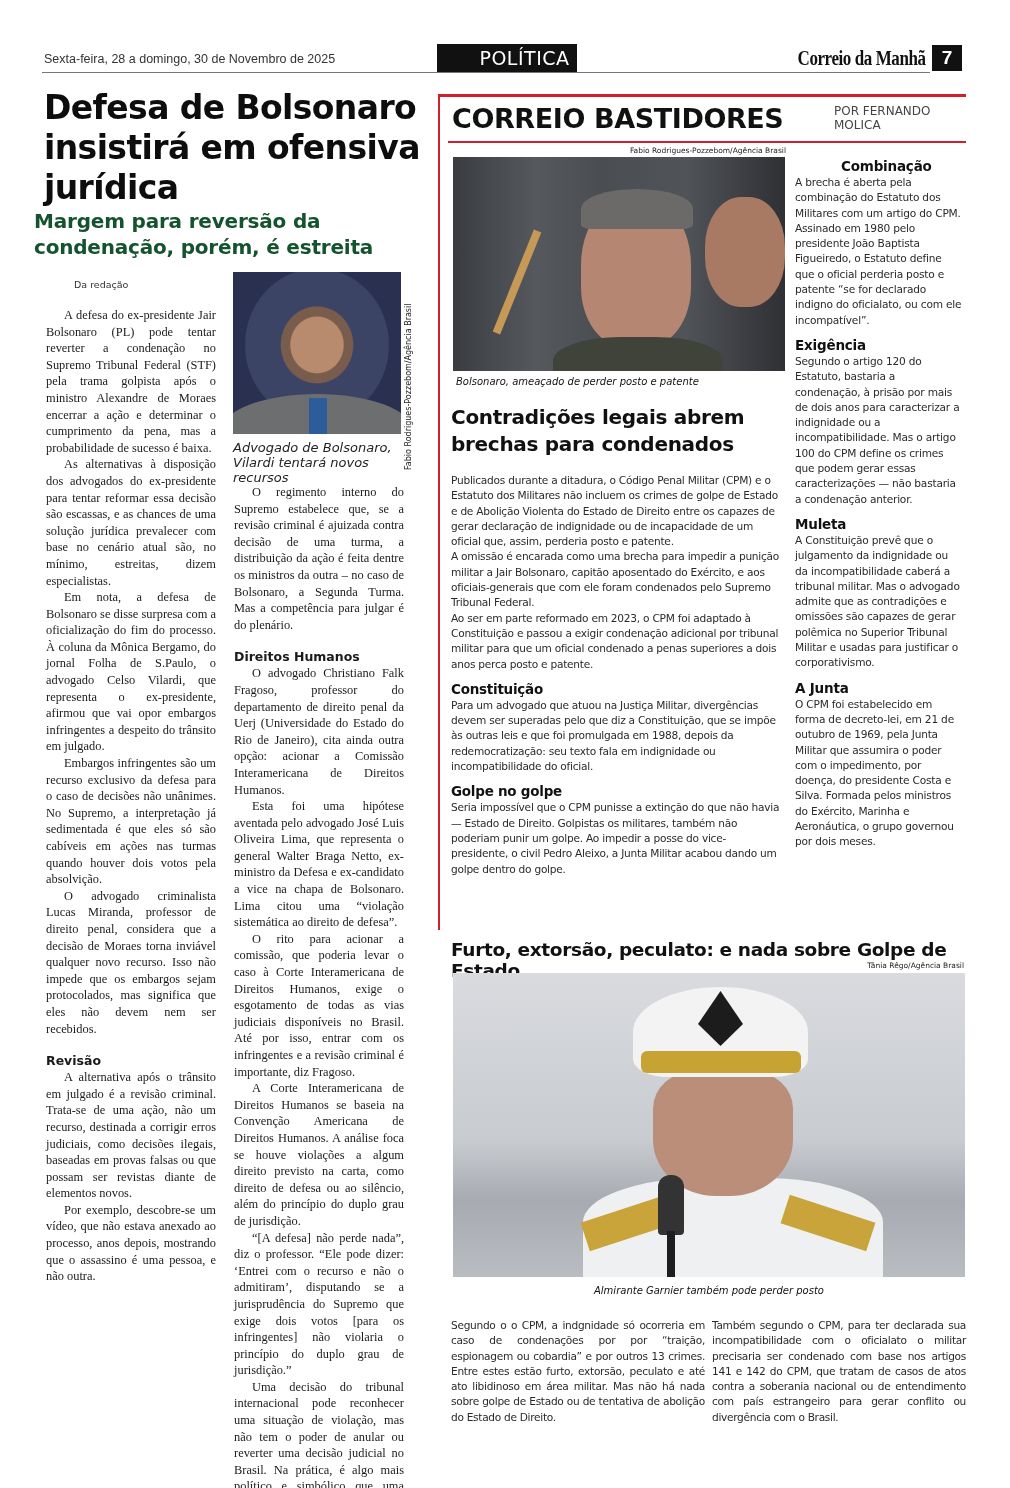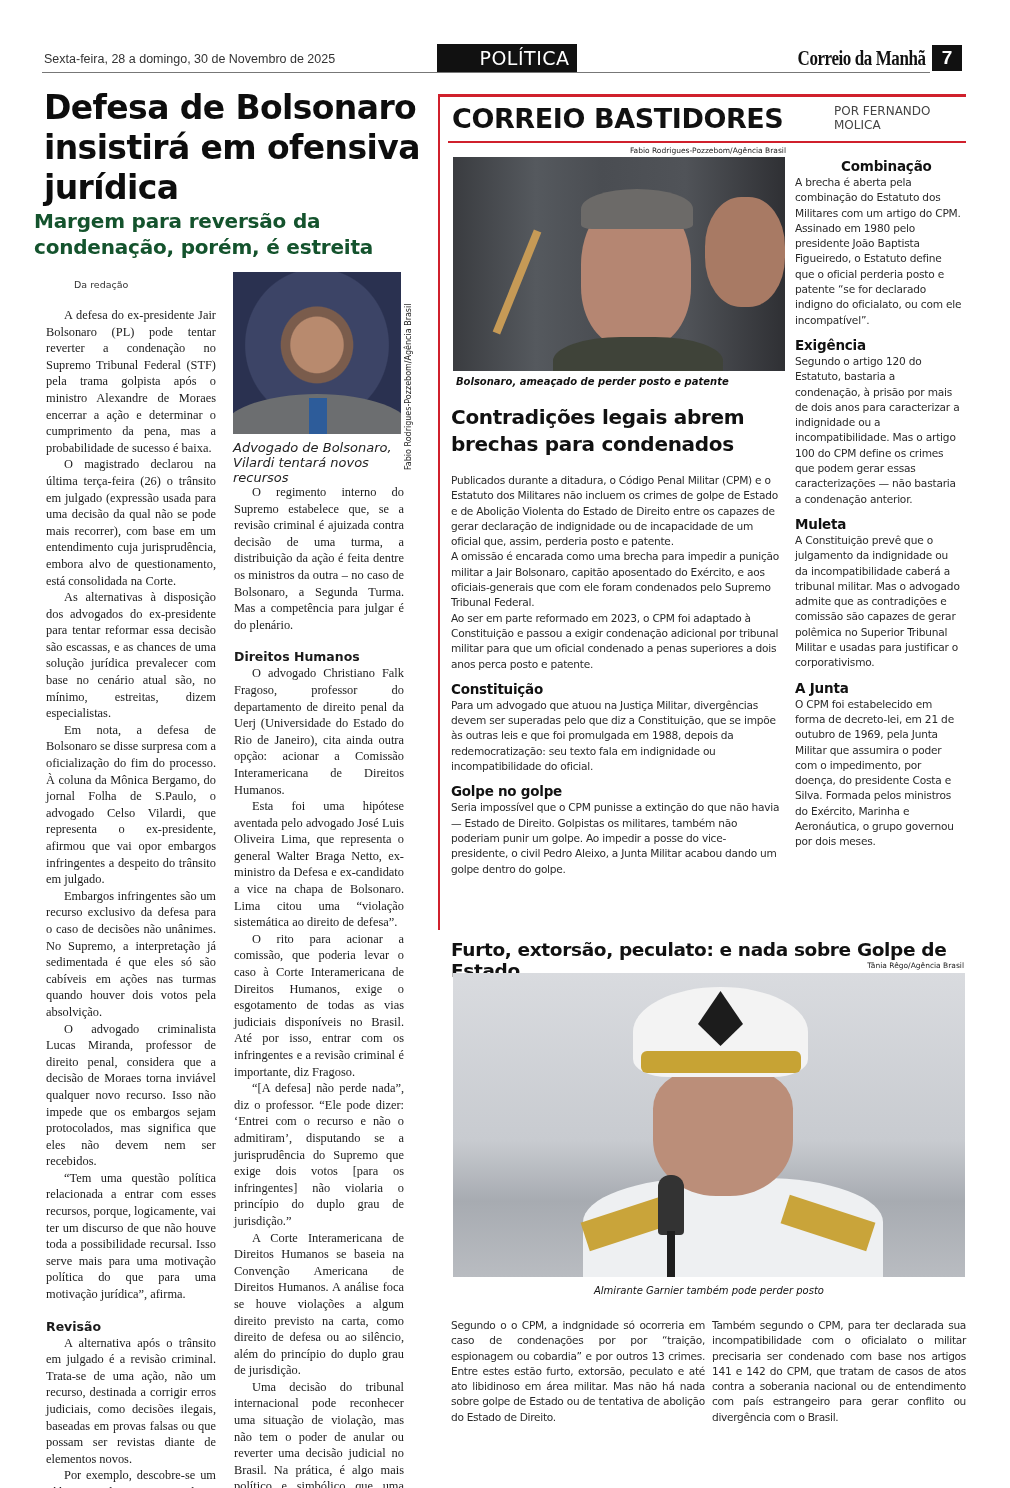--- a/index.html
+++ b/index.html
@@ -37,21 +37,21 @@
   .redunder { position: absolute; left: 448px; top: 141px; width: 518px; height: 2px; background: #d0202c; }
   .boxtitle { position: absolute; left: 452px; top: 103px; font-family: "DejaVu Sans", sans-serif; font-weight: bold; font-size: 27px; letter-spacing: -0.4px; color: #111; }
   .author { position: absolute; left: 834px; top: 104px; font-family: "DejaVu Sans", sans-serif; font-size: 12px; line-height: 14px; color: #444; }
   .credit2 { position: absolute; left: 452px; top: 146px; width: 334px; text-align: right; font-family: "DejaVu Sans", sans-serif; font-size: 7.5px; color: #222; }
   .photo2 { position: absolute; left: 453px; top: 157px; width: 332px; height: 214px; background: linear-gradient(90deg, #3a3c40 0%, #55595e 25%, #4a4d52 45%, #505358 70%, #2f3034 100%); overflow: hidden; }
   .photo2 .face { position: absolute; left: 128px; top: 40px; width: 110px; height: 150px; background: #b58672; border-radius: 45% 45% 40% 40%; }
   .photo2 .hair { position: absolute; left: 128px; top: 32px; width: 112px; height: 40px; background: #6c6a68; border-radius: 50% 50% 10% 10%; }
   .photo2 .face2 { position: absolute; left: 252px; top: 40px; width: 80px; height: 110px; background: #a87a64; border-radius: 45%; }
   .photo2 .shirt { position: absolute; left: 100px; top: 180px; width: 170px; height: 60px; background: #3f4339; border-radius: 40% 40% 0 0; }
   .photo2 .handle { position: absolute; left: 60px; top: 70px; width: 8px; height: 110px; background: #c69a56; transform: rotate(22deg); }
-  .caption2 { position: absolute; left: 456px; top: 376px; font-family: "DejaVu Sans", sans-serif; font-style: italic; font-size: 10px; color: #111; font-weight: bold; }
+  .caption2 { position: absolute; left: 456px; top: 376px; font-family: "DejaVu Sans", sans-serif; font-style: italic; font-size: 10px; color: #111; }
   .midhead { position: absolute; left: 451px; top: 404px; width: 330px; font-family: "DejaVu Sans", sans-serif; font-size: 20px; line-height: 27px; letter-spacing: -0.3px; color: #111; }
   .mcol { position: absolute; font-family: "DejaVu Sans", sans-serif; font-size: 10.6px; line-height: 15.3px; color: #2a2a2a; }
   .mcol h4 { font-family: "DejaVu Sans", sans-serif; font-size: 13.5px; font-weight: 600; color: #111; line-height: 18px; margin-top: 8px; }
   .mcol.first h4:first-child { margin-top: 0; margin-left: 46px; }
   .midtext { left: 451px; top: 473px; width: 330px; letter-spacing: -0.25px; }
   .sidetext { left: 795px; top: 157px; width: 168px; letter-spacing: -0.2px; }
 
   
   .bothead { position: absolute; left: 451px; top: 939px; font-family: "DejaVu Sans", sans-serif; font-size: 18.5px; letter-spacing: -0.35px; color: #111; }
   .credit3 { position: absolute; left: 452px; top: 961px; width: 512px; text-align: right; font-family: "DejaVu Sans", sans-serif; font-size: 7.5px; color: #222; }
@@ -88,40 +88,38 @@
 
 <div class="photo1">
   <div class="suit"></div>
   <div class="tie"></div>
 </div>
 <div class="credit-vert">Fabio Rodrigues-Pozzebom/Agência Brasil</div>
 <div class="caption1">Advogado de Bolsonaro, Vilardi tentará novos recursos</div>
 
 <div class="col colA">
   <p>A defesa do ex-presidente Jair Bolsonaro (PL) pode tentar reverter a condenação no Supremo Tribunal Federal (STF) pela trama golpista após o ministro Alexandre de Moraes encerrar a ação e determinar o cumprimento da pena, mas a probabilidade de sucesso é baixa.</p>
-  <p>O magistrado declarou na última terça-feira (26) o trânsito em julgado (expressão usada para uma decisão da qual não se pode mais recorrer), com base em um entendimento cuja jurisprudência, embora alvo de questionamento, está consolidada na Corte.</p>
   <p>As alternativas à disposição dos advogados do ex-presidente para tentar reformar essa decisão são escassas, e as chances de uma solução jurídica prevalecer com base no cenário atual são, no mínimo, estreitas, dizem especialistas.</p>
   <p>Em nota, a defesa de Bolsonaro se disse surpresa com a oficialização do fim do processo. À coluna da Mônica Bergamo, do jornal Folha de S.Paulo, o advogado Celso Vilardi, que representa o ex-presidente, afirmou que vai opor embargos infringentes a despeito do trânsito em julgado.</p>
   <p>Embargos infringentes são um recurso exclusivo da defesa para o caso de decisões não unânimes. No Supremo, a interpretação já sedimentada é que eles só são cabíveis em ações nas turmas quando houver dois votos pela absolvição.</p>
   <p>O advogado criminalista Lucas Miranda, professor de direito penal, considera que a decisão de Moraes torna inviável qualquer novo recurso. Isso não impede que os embargos sejam protocolados, mas significa que eles não devem nem ser recebidos.</p>
-  <p>“Tem uma questão política relacionada a entrar com esses recursos, porque, logicamente, vai ter um discurso de que não houve toda a possibilidade recursal. Isso serve mais para uma motivação política do que para uma motivação jurídica”, afirma.</p>
   <h3>Revisão</h3>
   <p>A alternativa após o trânsito em julgado é a revisão criminal. Trata-se de uma ação, não um recurso, destinada a corrigir erros judiciais, como decisões ilegais, baseadas em provas falsas ou que possam ser revistas diante de elementos novos.</p>
   <p>Por exemplo, descobre-se um vídeo, que não estava anexado ao processo, anos depois, mostrando que o assassino é uma pessoa, e não outra.</p>
 
 </div>
 
 <div class="col colB">
   <p>O regimento interno do Supremo estabelece que, se a revisão criminal é ajuizada contra decisão de uma turma, a distribuição da ação é feita dentre os ministros da outra – no caso de Bolsonaro, a Segunda Turma. Mas a competência para julgar é do plenário.</p>
   <h3>Direitos Humanos</h3>
   <p>O advogado Christiano Falk Fragoso, professor do departamento de direito penal da Uerj (Universidade do Estado do Rio de Janeiro), cita ainda outra opção: acionar a Comissão Interamericana de Direitos Humanos.</p>
   <p>Esta foi uma hipótese aventada pelo advogado José Luis Oliveira Lima, que representa o general Walter Braga Netto, ex-ministro da Defesa e ex-candidato a vice na chapa de Bolsonaro. Lima citou uma “violação sistemática ao direito de defesa”.</p>
   <p>O rito para acionar a comissão, que poderia levar o caso à Corte Interamericana de Direitos Humanos, exige o esgotamento de todas as vias judiciais disponíveis no Brasil. Até por isso, entrar com os infringentes e a revisão criminal é importante, diz Fragoso.</p>
+  <p>A Corte Interamericana de Direitos Humanos se baseia na Convenção Americana de Direitos Humanos. A análise foca se houve violações a algum direito previsto na carta, como direito de defesa ou ao silêncio, além do princípio do duplo grau de jurisdição.</p>
   <p>“[A defesa] não perde nada”, diz o professor. “Ele pode dizer: ‘Entrei com o recurso e não o admitiram’, disputando se a jurisprudência do Supremo que exige dois votos [para os infringentes] não violaria o princípio do duplo grau de jurisdição.”</p>
-  <p>A Corte Interamericana de Direitos Humanos se baseia na Convenção Americana de Direitos Humanos. A análise foca se houve violações a algum direito previsto na carta, como direito de defesa ou ao silêncio, além do princípio do duplo grau de jurisdição.</p>
   <p>Uma decisão do tribunal internacional pode reconhecer uma situação de violação, mas não tem o poder de anular ou reverter uma decisão judicial no Brasil. Na prática, é algo mais político e simbólico que uma ferramenta jurídica para reverter uma condenação.</p>
 
 </div>
 
 <div class="redtop"></div>
 <div class="redvert"></div>
 <div class="boxtitle">CORREIO BASTIDORES</div>
 <div class="author" style="width:120px;">POR FERNANDO MOLICA</div>
 <div class="redunder"></div>
 
@@ -146,21 +144,21 @@
   <h4>Golpe no golpe</h4>
   <p>Seria impossível que o CPM punisse a extinção do que não havia — Estado de Direito. Golpistas os militares, também não poderiam punir um golpe. Ao impedir a posse do vice-presidente, o civil Pedro Aleixo, a Junta Militar acabou dando um golpe dentro do golpe.</p>
 </div>
 
 <div class="mcol sidetext first">
   <h4>Combinação</h4>
   <p>A brecha é aberta pela combinação do Estatuto dos Militares com um artigo do CPM. Assinado em 1980 pelo presidente João Baptista Figueiredo, o Estatuto define que o oficial perderia posto e patente “se for declarado indigno do oficialato, ou com ele incompatível”.</p>
   <h4>Exigência</h4>
   <p>Segundo o artigo 120 do Estatuto, bastaria a condenação, à prisão por mais de dois anos para caracterizar a indignidade ou a incompatibilidade. Mas o artigo 100 do CPM define os crimes que podem gerar essas caracterizações — não bastaria a condenação anterior.</p>
   <h4>Muleta</h4>
-  <p>A Constituição prevê que o julgamento da indignidade ou da incompatibilidade caberá a tribunal militar. Mas o advogado admite que as contradições e comissão são capazes de gerar polêmica no Superior Tribunal Militar e usadas para justificar o corporativismo.</p>
+  <p>A Constituição prevê que o julgamento da indignidade ou da incompatibilidade caberá a tribunal militar. Mas o advogado admite que as contradições e omissões são capazes de gerar polêmica no Superior Tribunal Militar e usadas para justificar o corporativismo.</p>
   <h4>A Junta</h4>
   <p>O CPM foi estabelecido em forma de decreto-lei, em 21 de outubro de 1969, pela Junta Militar que assumira o poder com o impedimento, por doença, do presidente Costa e Silva. Formada pelos ministros do Exército, Marinha e Aeronáutica, o grupo governou por dois meses.</p>
 </div>
 
 <h2 class="bothead">Furto, extorsão, peculato: e nada sobre Golpe de Estado</h2>
 <div class="credit3">Tânia Rêgo/Agência Brasil</div>
 <div class="photo3">
   <div class="uniform"></div>
   <div class="epl l"></div>
   <div class="epl r"></div>

